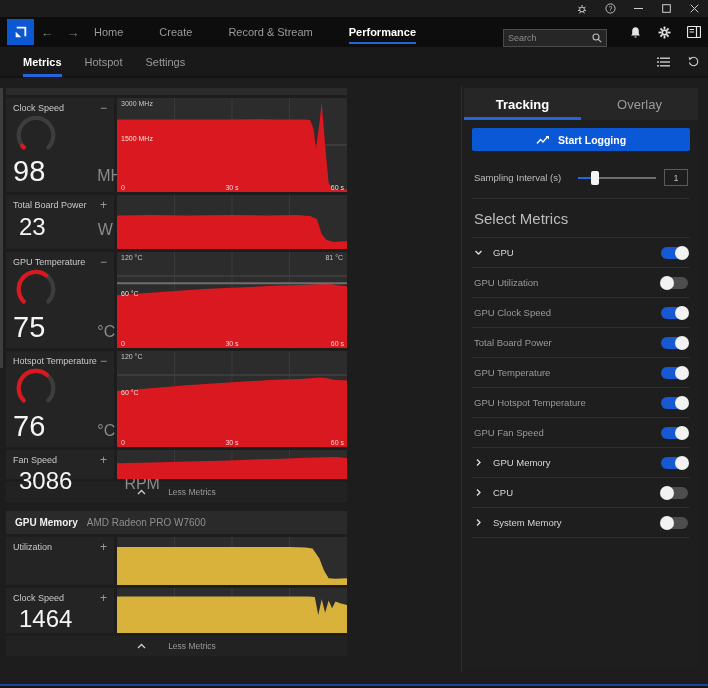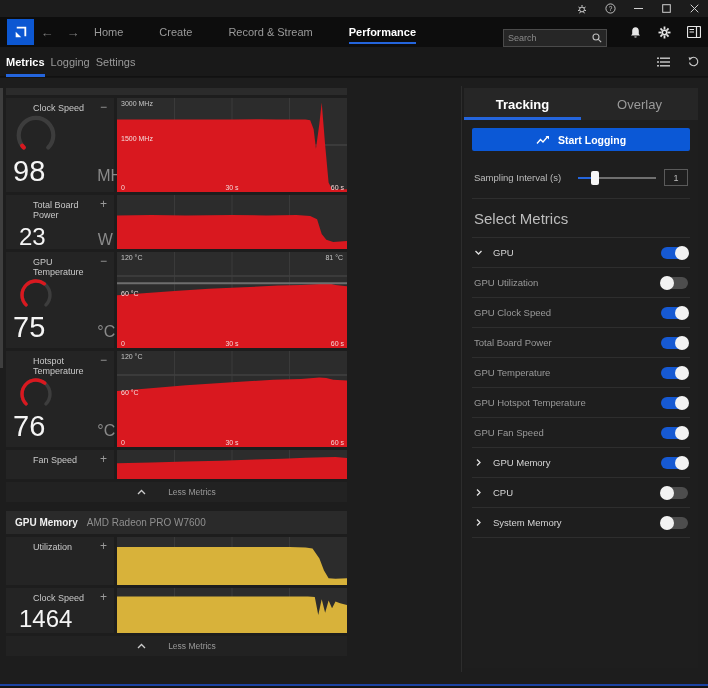--- a/index.html
+++ b/index.html
@@ -21,38 +21,38 @@
   .nav-item.active::after { content:""; position:absolute; left:0; right:0; bottom:2px; height:2px; background:#2465dd; }
   .nav-right { margin-left:auto; display:flex; align-items:flex-end; gap:0; }
   .searchbox { width:104px; height:18px; background:#262626; border:1px solid #4a4a4a; display:flex; align-items:center; padding:0 4px; }
   .searchbox input { flex:1; background:transparent; border:none; outline:none; color:#bdbdbd; font-size:9px; width:80px; font-family:"Liberation Sans", sans-serif;}
   .searchbox input::placeholder { color:#8a8a8a; }
   .nav-icon { width:29px; height:30px; display:flex; align-items:center; justify-content:center; color:#e6e6e6; }
   .nav-right .gap { width:14px; }
 
   
   .subbar { position:absolute; top:47px; left:0; right:0; height:30px; background:#191919; display:flex; align-items:center; border-bottom:1px solid #111; }
-  .subtab { font-size:11px; color:#9a9a9a; margin-left:6px; position:relative; padding:9px 0; }
+  .subtab { font-size:11px; color:#9a9a9a; margin-left:23px; position:relative; padding:9px 0; }
   .subtab.active { color:#ffffff; font-weight:bold; }
   .subtab.active::after { content:""; position:absolute; left:0; right:0; bottom:0; height:3px; background:#2465dd; }
   .subbar-right { margin-left:auto; display:flex; align-items:center; }
   .subbar-icon { width:30px; height:30px; display:flex; align-items:center; justify-content:center; color:#cccccc; }
 
   
   .content { position:absolute; top:78px; left:0; right:0; bottom:2px; background:#1d1d1d; }
   .left-scroll-thumb { position:absolute; left:0; top:10px; width:3px; height:280px; background:#3e3e3e; }
   .col-divider { position:absolute; left:461px; top:8px; width:1px; height:586px; background:#3a3a3a; opacity:.55; }
   .window-bottom { position:absolute; left:0; right:0; bottom:0; height:2px; background:#1c4fd0; opacity:.75; }
 
   
   .left-panel { position:absolute; left:6px; top:10px; width:341px; }
   .clipped-header { height:7px; background:#2b2b2b; margin-bottom:3px; }
   .mrow { display:flex; gap:3px; margin-bottom:3px; }
   .minfo { width:108px; background:#242424; padding:5px 7px 4px 7px; display:flex; flex-direction:column; position:relative; }
-  .minfo-top { display:flex; justify-content:space-between; align-items:flex-start;margin-left:20px; }
+  .minfo-top { display:flex; justify-content:space-between; align-items:center; }
   .mlabel { font-size:9px; color:#c9c9c9; }
   .card-toggle { color:#9a9a9a; font-size:12px; line-height:9px; cursor:default; }
   .gauge { display:block; }
   .mvalue { display:flex; align-items:baseline; gap:4px; }
   .mvalue .num { color:#f5f5f5; font-weight:300; }
   .mvalue .unit { color:#8a8a8a; font-size:16px;margin-left:48px; }
   .big .num { font-size:29px; }
   .mvalue.bottom { margin-top:auto; }
   .inline-meter { display:flex; align-items:center; gap:6px; margin-top:2px; }
   .inline-meter .num { font-size:24px; }
@@ -198,21 +198,21 @@
             <line x1="9.5" y1="0.5" x2="9.5" y2="11.5" stroke="#e6e6e6" stroke-width="1.2"></line>
             <line x1="2.5" y1="3.5" x2="7" y2="3.5" stroke="#e6e6e6" stroke-width="1"></line>
             <line x1="2.5" y1="6" x2="7" y2="6" stroke="#e6e6e6" stroke-width="1"></line>
           </svg>
       </div>
     </div>
   </div>
 
   <div class="subbar">
     <span class="subtab active">Metrics</span>
-    <span class="subtab">Logging</span>
+    <span class="subtab">Hotspot</span>
     <span class="subtab">Settings</span>
     <div class="subbar-right">
       <div class="subbar-icon">
         <svg width="13" height="10" viewBox="0 0 13 10">
             <g fill="#cccccc">
               <rect x="0" y="0.5" width="2" height="1.4"></rect>
               <rect x="3" y="0.5" width="10" height="1.4"></rect>
               <rect x="0" y="4.3" width="2" height="1.4"></rect>
               <rect x="3" y="4.3" width="10" height="1.4"></rect>
               <rect x="0" y="8.1" width="2" height="1.4"></rect>
@@ -357,20 +357,30 @@
           <span class="cl br">60 s</span>
         </div>
       </div>
 
       <div class="mrow" style="height:29px">
         <div class="minfo">
           <div class="minfo-top">
             <span class="mlabel">Fan Speed</span>
             <span class="card-toggle">+</span>
           </div>
+          <div class="inline-meter">
+            <svg class="gauge" width="30" height="27" viewBox="0 0 36 34">
+                <path d="M8.1 27.9 A14 14 0 1 1 27.9 27.9" fill="none" stroke="#3d3d3d" stroke-width="3.4" stroke-linecap="round"></path>
+                <path d="M8.1 27.9 A14 14 0 1 1 27.9 27.9" fill="none" stroke="#d9181f" stroke-width="3.4" stroke-linecap="round" stroke-dasharray="38.3 300"></path>
+              </svg>
+            <div class="mvalue">
+              <span class="num">3086</span>
+              <span class="unit">RPM</span>
+            </div>
+          </div>
         </div>
         <div class="mchart">
             <svg class="chart-svg" viewBox="0 0 100 40" preserveAspectRatio="none">
               <line x1="25" y1="0" x2="25" y2="40" stroke="#3a3a3a" stroke-width="0.5"></line>
               <line x1="50" y1="0" x2="50" y2="40" stroke="#3a3a3a" stroke-width="0.5"></line>
               <line x1="75" y1="0" x2="75" y2="40" stroke="#3a3a3a" stroke-width="0.5"></line>
               <polygon points="0,40 0,18.4 15,17.2 30,16.0 45,14.8 60,13.2 72,12.0 82,10.8 90,10.0 95,9.6 100,11.2 100,40" fill="#d9181f"></polygon>
             </svg>
           </div>
       </div>

